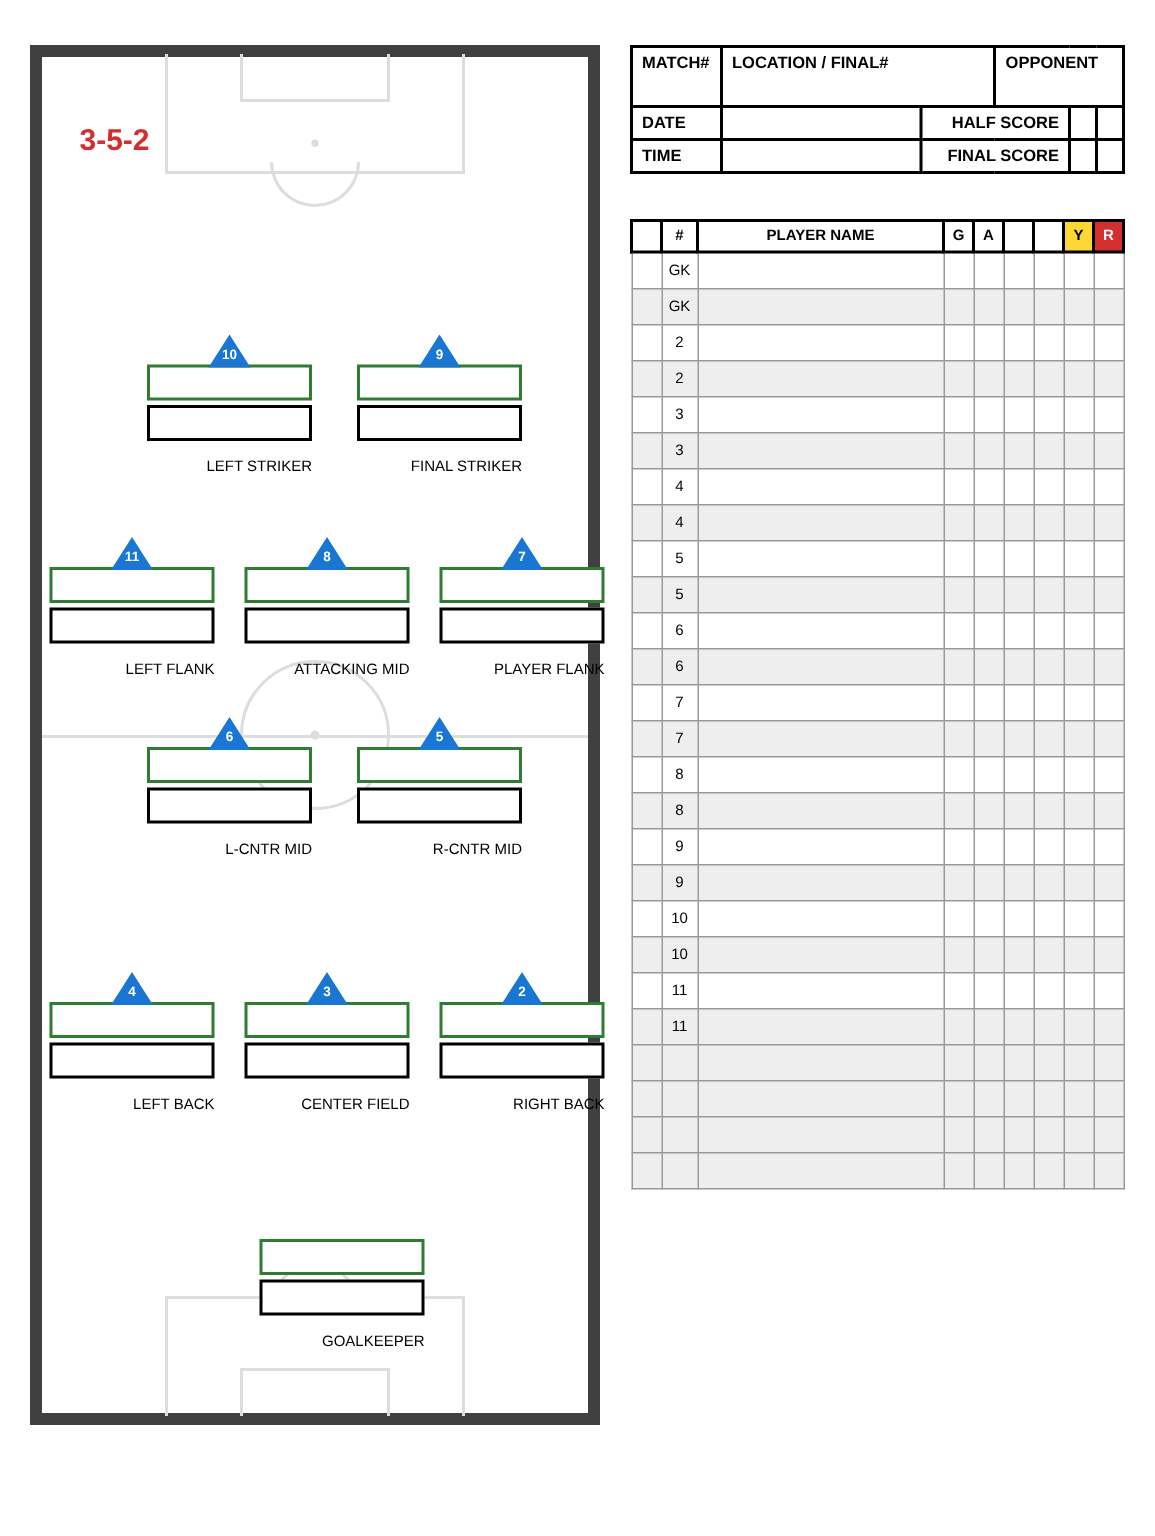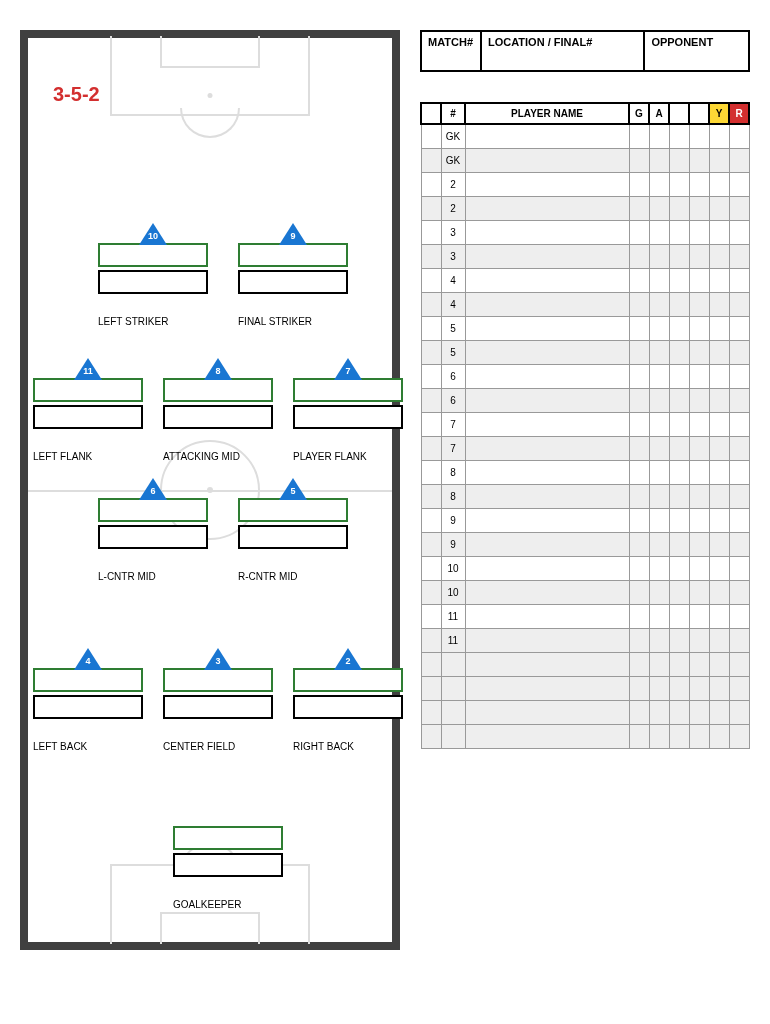--- a/index.html
+++ b/index.html
@@ -16,21 +16,21 @@
 .penalty-arc-bottom { position: absolute; bottom: 70px; left: 50%; transform: translateX(-50%); width: 60px; height: 30px; border: 2px solid #ddd; border-bottom: none; border-radius: 60px 60px 0 0; }
 .halfway-line { position: absolute; top: 50%; left: 0; right: 0; height: 2px; background: #ddd; }
 .center-circle { position: absolute; top: 50%; left: 50%; transform: translate(-50%, -50%); width: 100px; height: 100px; border: 2px solid #ddd; border-radius: 50%; }
 .center-dot { position: absolute; top: 50%; left: 50%; transform: translate(-50%, -50%); width: 6px; height: 6px; background: #ddd; border-radius: 50%; }
 .penalty-dot-top { position: absolute; top: 55px; left: 50%; transform: translateX(-50%); width: 5px; height: 5px; background: #ddd; border-radius: 50%; }
 .position-slot { position: absolute; width: 110px; }
 .triangle { position: relative; width: 0; height: 0; border-left: 14px solid transparent; border-right: 14px solid transparent; border-bottom: 22px solid #1976d2; margin: 0 auto; }
 .triangle-num { position: absolute; top: 8px; left: 50%; transform: translateX(-50%); color: #fff; font-size: 9px; font-weight: bold; }
 .name-box { width: 100%; height: 24px; border: 2px solid #2e7d32; background: #fff; margin-top: -2px; }
 .name-box2 { width: 100%; height: 24px; border: 2px solid #000; background: #fff; margin-top: 3px; }
-.pos-label { text-align: left; font-size: 10px; margin-top: 22px; font-weight: 500; }
+.pos-label { text-align: right; font-size: 10px; margin-top: 12px; font-weight: 500; }
 .sheet-area { flex: 1; }
 .header-table { width: 100%; border-collapse: collapse; margin-bottom: 30px; }
 .header-table td { border: 2px solid #000; padding: 4px 6px; font-size: 11px; font-weight: bold; vertical-align: top; }
 .header-table .tall { height: 40px; }
 .header-table .label-right { text-align: right; }
 .score-cell { width: 18px; }
 .roster-table { width: 100%; border-collapse: collapse; }
 .roster-table th { border: 2px solid #000; padding: 4px; font-size: 10px; font-weight: bold; text-align: center; background: #fff; }
 .roster-table th.center { text-align: center; }
 .roster-table td { border: 1px solid #999; padding: 0; height: 24px; font-size: 10px; text-align: center; }
@@ -153,20 +153,34 @@
   </div>
 
   <div class="sheet-area">
     <table class="header-table">
       <tbody>
           <tr>
         <td class="tall" style="width:60px;">MATCH#</td>
         <td class="tall" colspan="3">LOCATION / FINAL#</td>
         <td class="tall" colspan="3">OPPONENT</td>
       </tr>
+      <tr>
+        <td>DATE</td>
+        <td></td>
+        <td class="label-right" colspan="3">HALF SCORE</td>
+        <td class="score-cell"></td>
+        <td class="score-cell"></td>
+      </tr>
+      <tr>
+        <td>TIME</td>
+        <td></td>
+        <td class="label-right" colspan="3">FINAL SCORE</td>
+        <td class="score-cell"></td>
+        <td class="score-cell"></td>
+      </tr>
     </tbody>
       </table>
 
     <table class="roster-table">
       <thead>
         <tr>
           <th class="col-chk"></th>
           <th class="col-num center">#</th>
           <th class="col-name">PLAYER NAME</th>
           <th class="col-stat center">G</th>

